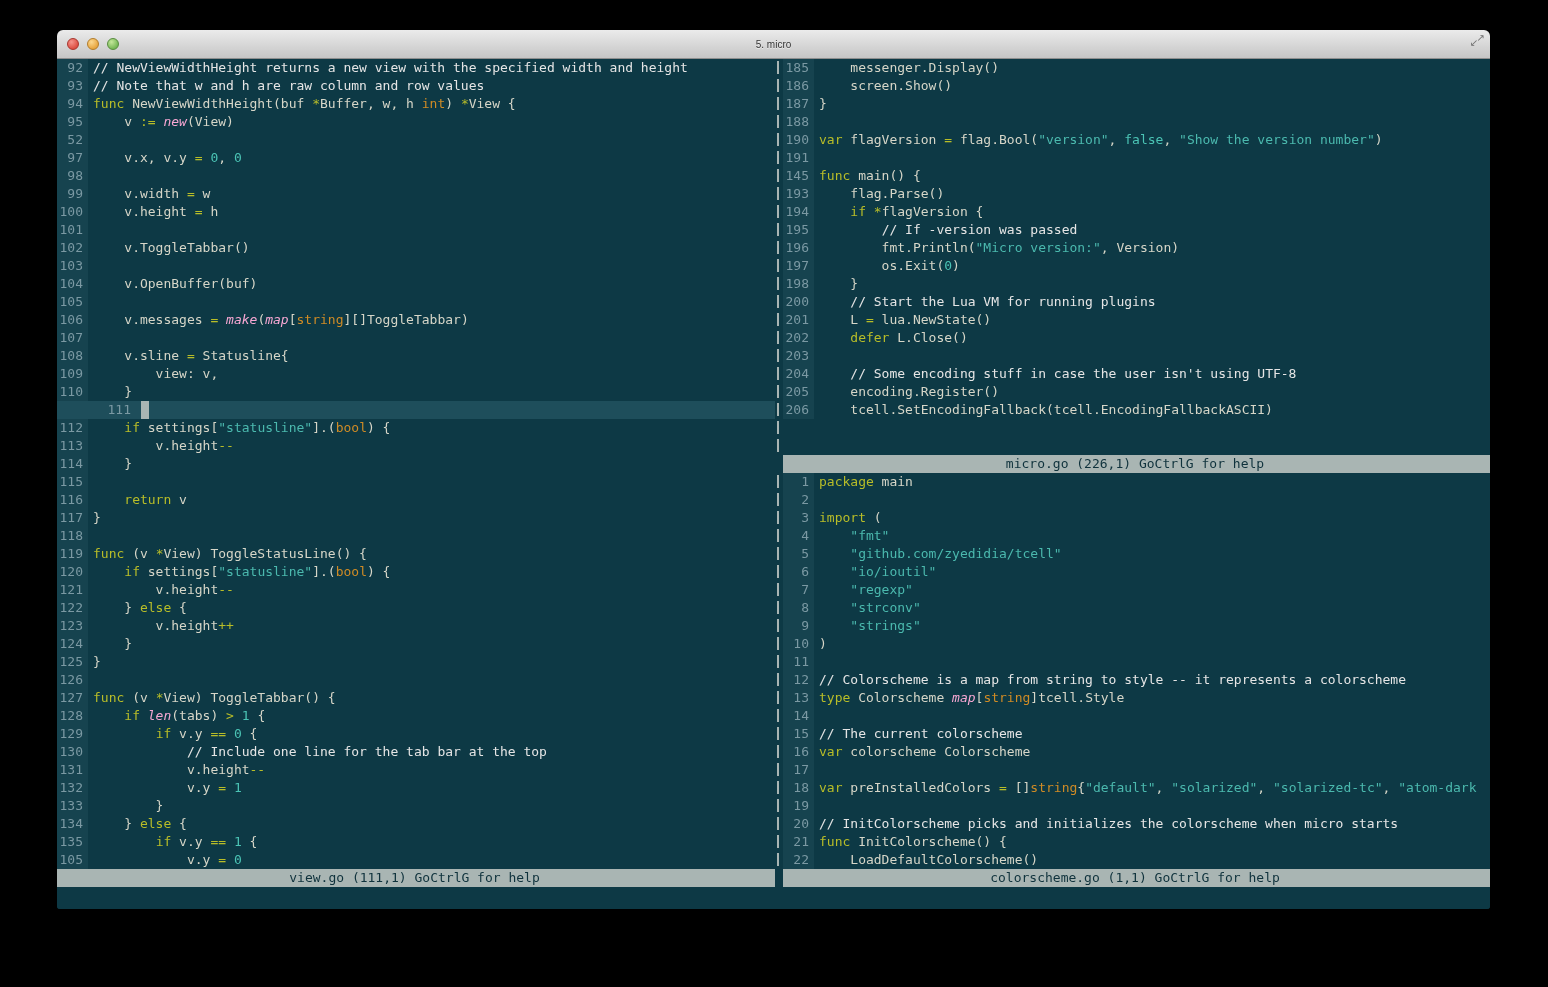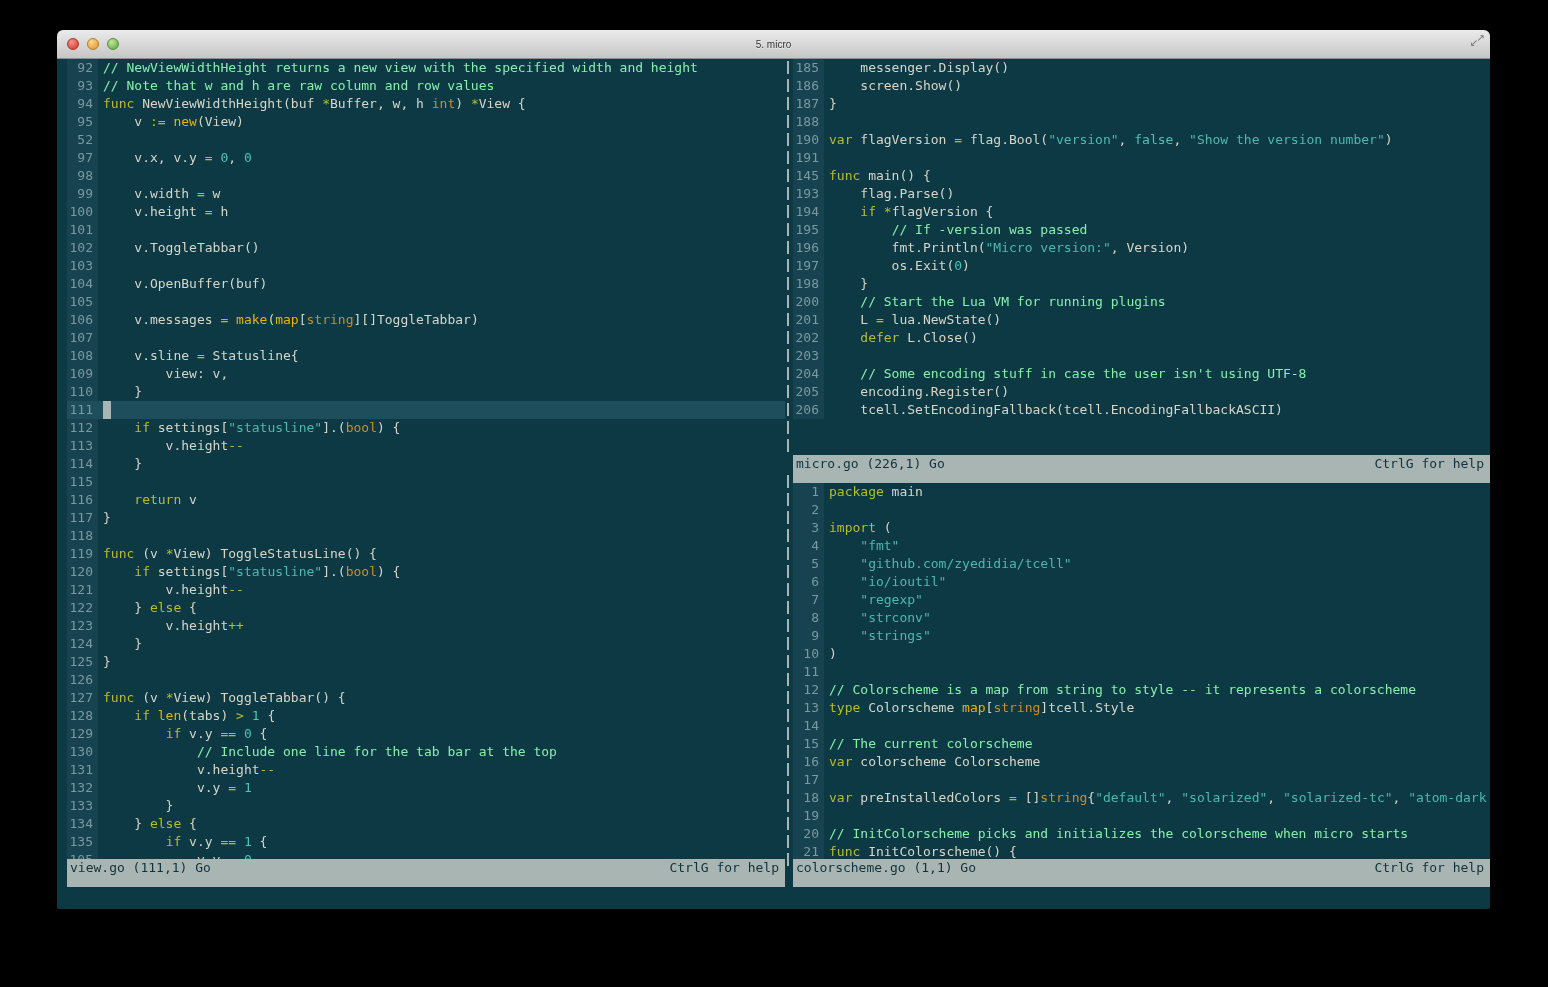--- a/index.html
+++ b/index.html
@@ -28,59 +28,59 @@
   }
   .fsicon{position:absolute;right:5px;top:3px;width:15px;height:15px;color:#6d6d6d;}
   .fsicon .ne,.fsicon .sw{position:absolute;font-size:10px;line-height:10px;font-family:"DejaVu Sans",sans-serif;}
   .fsicon .ne{right:0;top:0;}
   .fsicon .sw{left:0;bottom:0;}
   
   .content{
     height:850px;background:#0d3945;display:flex;flex-direction:column;
     font-size:13px;line-height:18px;color:#d6d6c8;
   }
-  .main{flex:1;display:flex;min-height:0;padding-left:10px;}
+  .main{flex:1;display:flex;min-height:0;}
   .pane{display:flex;flex-direction:column;min-width:0;}
   .pane-left{width:718px;flex:none;}
   .pane-right{flex:1;}
   .code-area{overflow:hidden;}
   .code-area.fill{flex:1;min-height:0;}
   .code-area.fixed{height:396px;flex:none;}
   .row{display:flex;height:18px;}
   .gutter{
     flex:0 0 31px;box-sizing:border-box;padding-right:5px;text-align:right;
     background:#16434f;color:#7b99a3;
   }
   .code{flex:1;min-width:0;overflow:hidden;white-space:pre;padding-left:5px;}
   .row.cur{background:#1e4e5b;}
-  .row.cur .gutter{background:#1e4e5b;}
+  .row.cur .gutter{background:#1e4e5b;margin-left:48px;}
   .cursor{display:inline-block;width:8px;height:18px;background:#a9b5b3;vertical-align:top;}
   
   .c-p{color:#d6d6c8;}
-  .c-c{color:#86efac;text-align:right;}
+  .c-c{color:#e5e5e5;text-align:right;}
   .c-k{color:#b8bd28;}
   .c-o{color:#b8bd28;}
-  .c-b{color:#eab308;}
+  .c-b{color:#f9a8d4;font-style:italic;}
   .c-t{color:#cf8b25;}
   .c-s{color:#4bb9ae;}
   .c-n{color:#4bc4b5;}
   
   .divider{width:8px;flex:none;display:flex;flex-direction:column;}
   .divider .dash{position:relative;}
   .divider .dash::before{
     content:"";position:absolute;left:2px;top:2px;bottom:0;width:2px;
     background:repeating-linear-gradient(#a9b5b3 0 13px,transparent 13px 18px);
   }
   .divider .d1{height:396px;}
   .divider .gap{height:18px;}
   .divider .d2{height:396px;}
   
   .statusbar{
-    height:28px;flex:none;background:#a9b5b3;color:#0f323c;
-    display:flex;justify-content:space-between;white-space:pre;
+    height:18px;flex:none;background:#a9b5b3;color:#0f323c;
+    display:flex;justify-content:center;white-space:pre;
     padding:0 6px 0 3px;box-sizing:border-box;
   }
   .command-line{height:22px;flex:none;background:#0d3945;}
 </style>
 </head>
 <body>
 
 <div class="window">
   <div class="titlebar">
     <div class="traffic">

